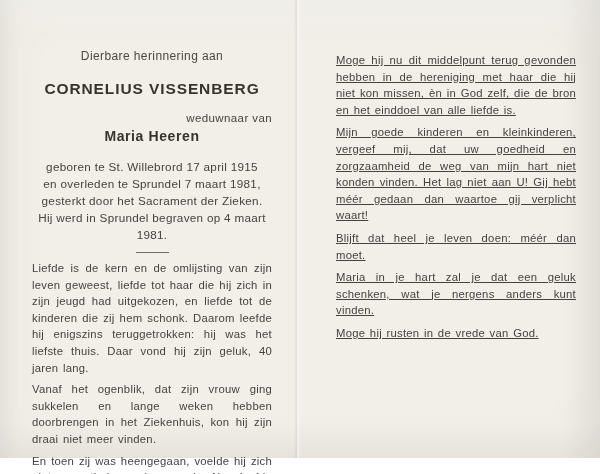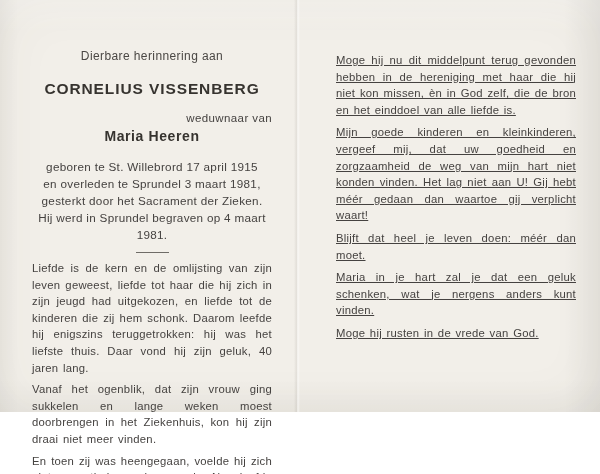--- a/index.html
+++ b/index.html
@@ -6,21 +6,21 @@
     margin: 0;
     padding: 0;
     width: 600px;
     height: 474px;
     overflow: hidden;
     font-family: "Liberation Sans", "DejaVu Sans", sans-serif;
   }
   .card {
     position: relative;
     width: 600px;
-    height: 412px;
+    height: 458px;
     background:
       linear-gradient(90deg, rgba(0,0,0,0.035) 0%, rgba(0,0,0,0) 3%, rgba(0,0,0,0) 94%, rgba(0,0,0,0.05) 100%),
       linear-gradient(180deg, rgba(255,255,255,0.25) 0%, rgba(0,0,0,0) 8%, rgba(0,0,0,0) 92%, rgba(0,0,0,0.03) 100%),
       #f2efe9;
     color: #454240;
     box-shadow: inset 0 0 55px rgba(90,80,60,0.06);
   }
   .fold {
     position: absolute;
     left: 294px;
@@ -109,29 +109,29 @@
     <div class="centered intro">Dierbare herinnering aan</div>
 
     <div class="centered deceased-name">CORNELIUS VISSENBERG</div>
 
     <div class="centered relation">weduwnaar van</div>
 
     <div class="centered spouse-name">Maria Heeren</div>
 
     <div class="centered life-lines">
       <div>geboren te St. Willebrord 17 april 1915</div>
-      <div>en overleden te Sprundel 3 maart 1981,</div>
+      <div>en overleden te Sprundel 7 maart 1981,</div>
       <div>gesterkt door het Sacrament der Zieken.</div>
       <div>Hij werd in Sprundel begraven op 4 maart 1981.</div>
     </div>
 
     <div class="divider"></div>
 
     <p class="body-par">Liefde is de kern en de omlijsting van zijn leven geweest, liefde tot haar die hij zich in zijn jeugd had uitgekozen, en liefde tot de kinderen die zij hem schonk. Daarom leefde hij enigszins teruggetrokken: hij was het liefste thuis. Daar vond hij zijn geluk, 40 jaren lang.</p>
-    <p class="body-par">Vanaf het ogenblik, dat zijn vrouw ging sukkelen en lange weken moest doorbrengen in het Ziekenhuis, kon hij zijn draai niet meer vinden.</p>
+    <p class="body-par">Vanaf het ogenblik, dat zijn vrouw ging sukkelen en lange weken hebben doorbrengen in het Ziekenhuis, kon hij zijn draai niet meer vinden.</p>
     <p class="body-par">En toen zij was heengegaan, voelde hij zich niet meer thuis op deze aarde. Nog leefde hij in de omlijsting van de liefde: de liefde van zijn kinderen die alles voor hem deden wat zij maar konden. Het kon hem niet helpen. Hij was het middelpunt van zijn leven kwijt.</p>
   </div>
 
   <div class="page page-right">
     <p class="body-par">Moge hij nu dit middelpunt terug gevonden hebben in de hereniging met haar die hij niet kon missen, èn in God zelf, die de bron en het einddoel van alle liefde is.</p>
     <p class="body-par">Mijn goede kinderen en kleinkinderen, vergeef mij, dat uw goedheid en zorgzaamheid de weg van mijn hart niet konden vinden. Het lag niet aan U! Gij hebt méér gedaan dan waartoe gij verplicht waart!</p>
     <p class="body-par">Blijft dat heel je leven doen: méér dan moet.</p>
     <p class="body-par">Maria in je hart zal je dat een geluk schenken, wat je nergens anders kunt vinden.</p>
     <p class="body-par">Moge hij rusten in de vrede van God.</p>
 

